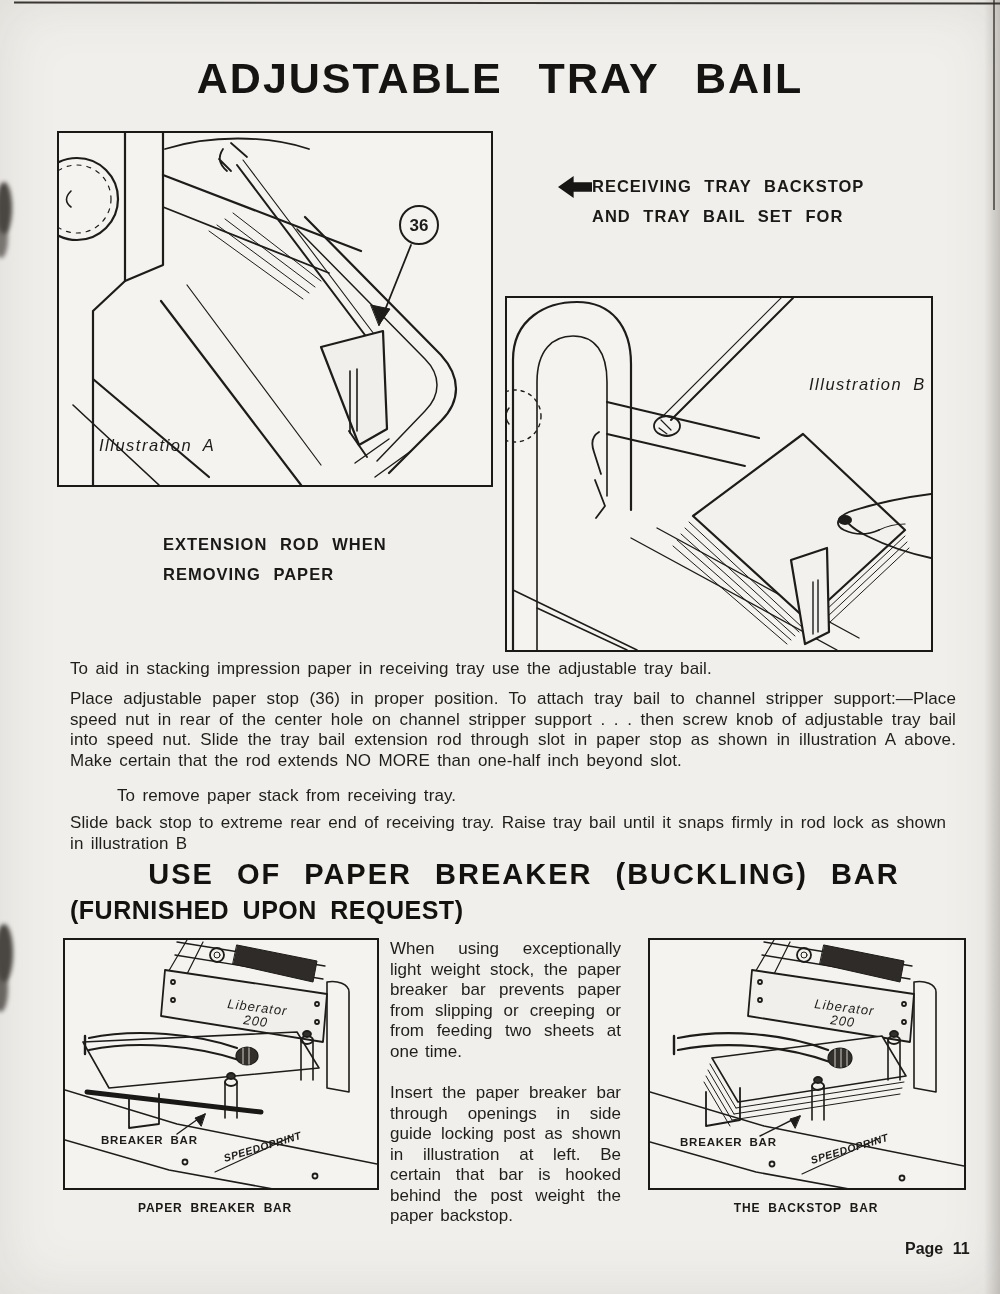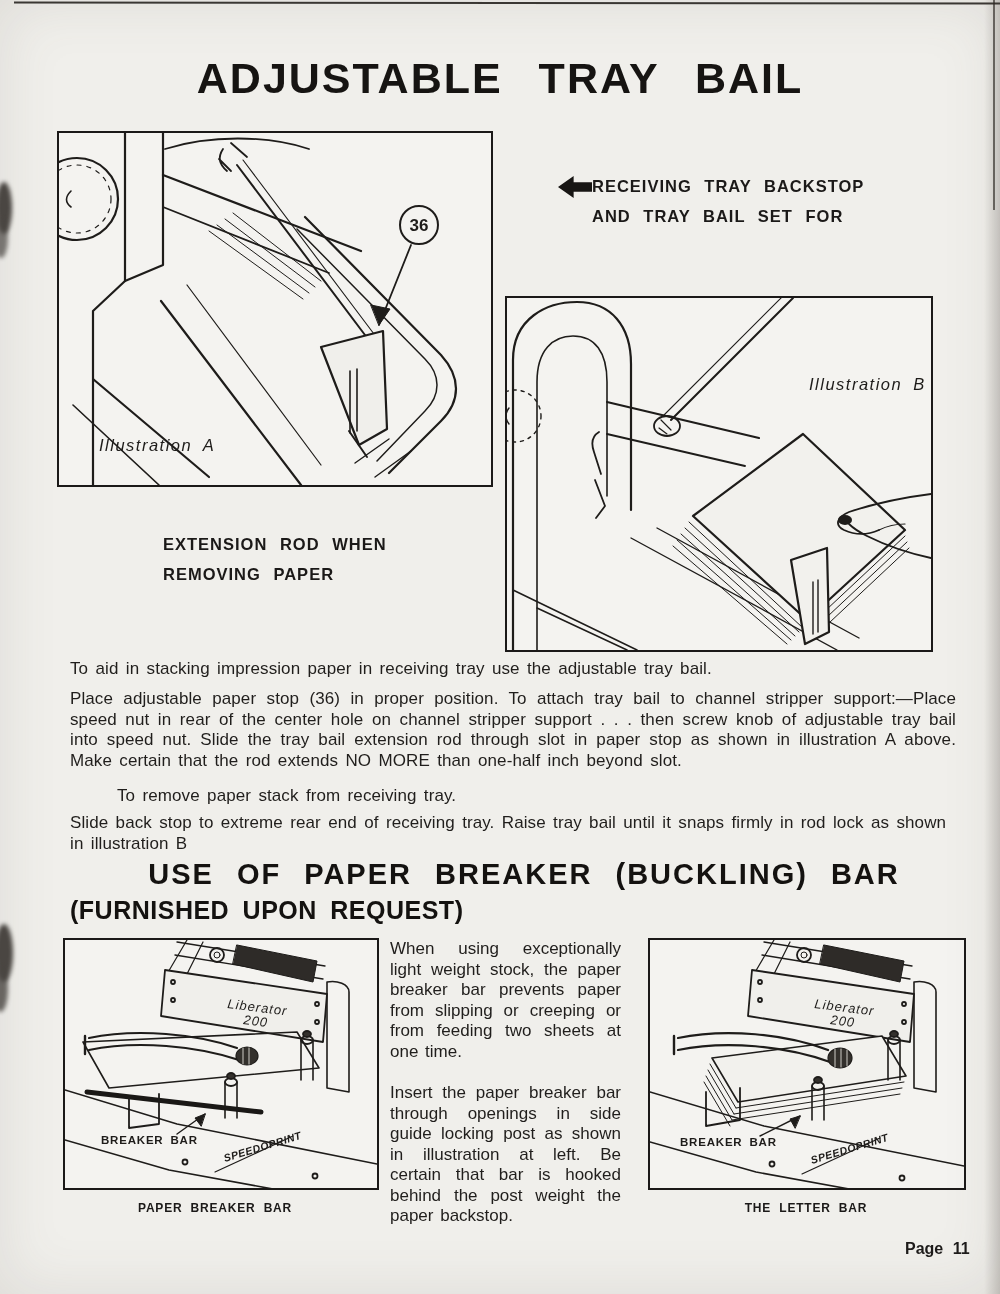--- a/index.html
+++ b/index.html
@@ -269,16 +269,16 @@
     <text class="script" x="180" y="84" transform="rotate(7 180 84)">200</text>
     <text class="brand" x="162" y="224" transform="rotate(-17 162 224)">SPEEDOPRINT</text>
     <text class="figlabel" x="30" y="206">BREAKER BAR</text>
   </svg>
 </div>
 
 <div class="abs figcap" style="left:85px;top:1196px;width:260px;">
   <span style="display:block;">PAPER BREAKER BAR</span>
 </div>
 <div class="abs figcap" style="left:676px;top:1196px;width:260px;">
-  <span style="display:block;">THE LETTER BAR</span>
+  <span style="display:block;">THE BACKSTOP BAR</span>
 </div>
 
 <div class="abs pagenum">Page 11</div>
 
 </body></html>

